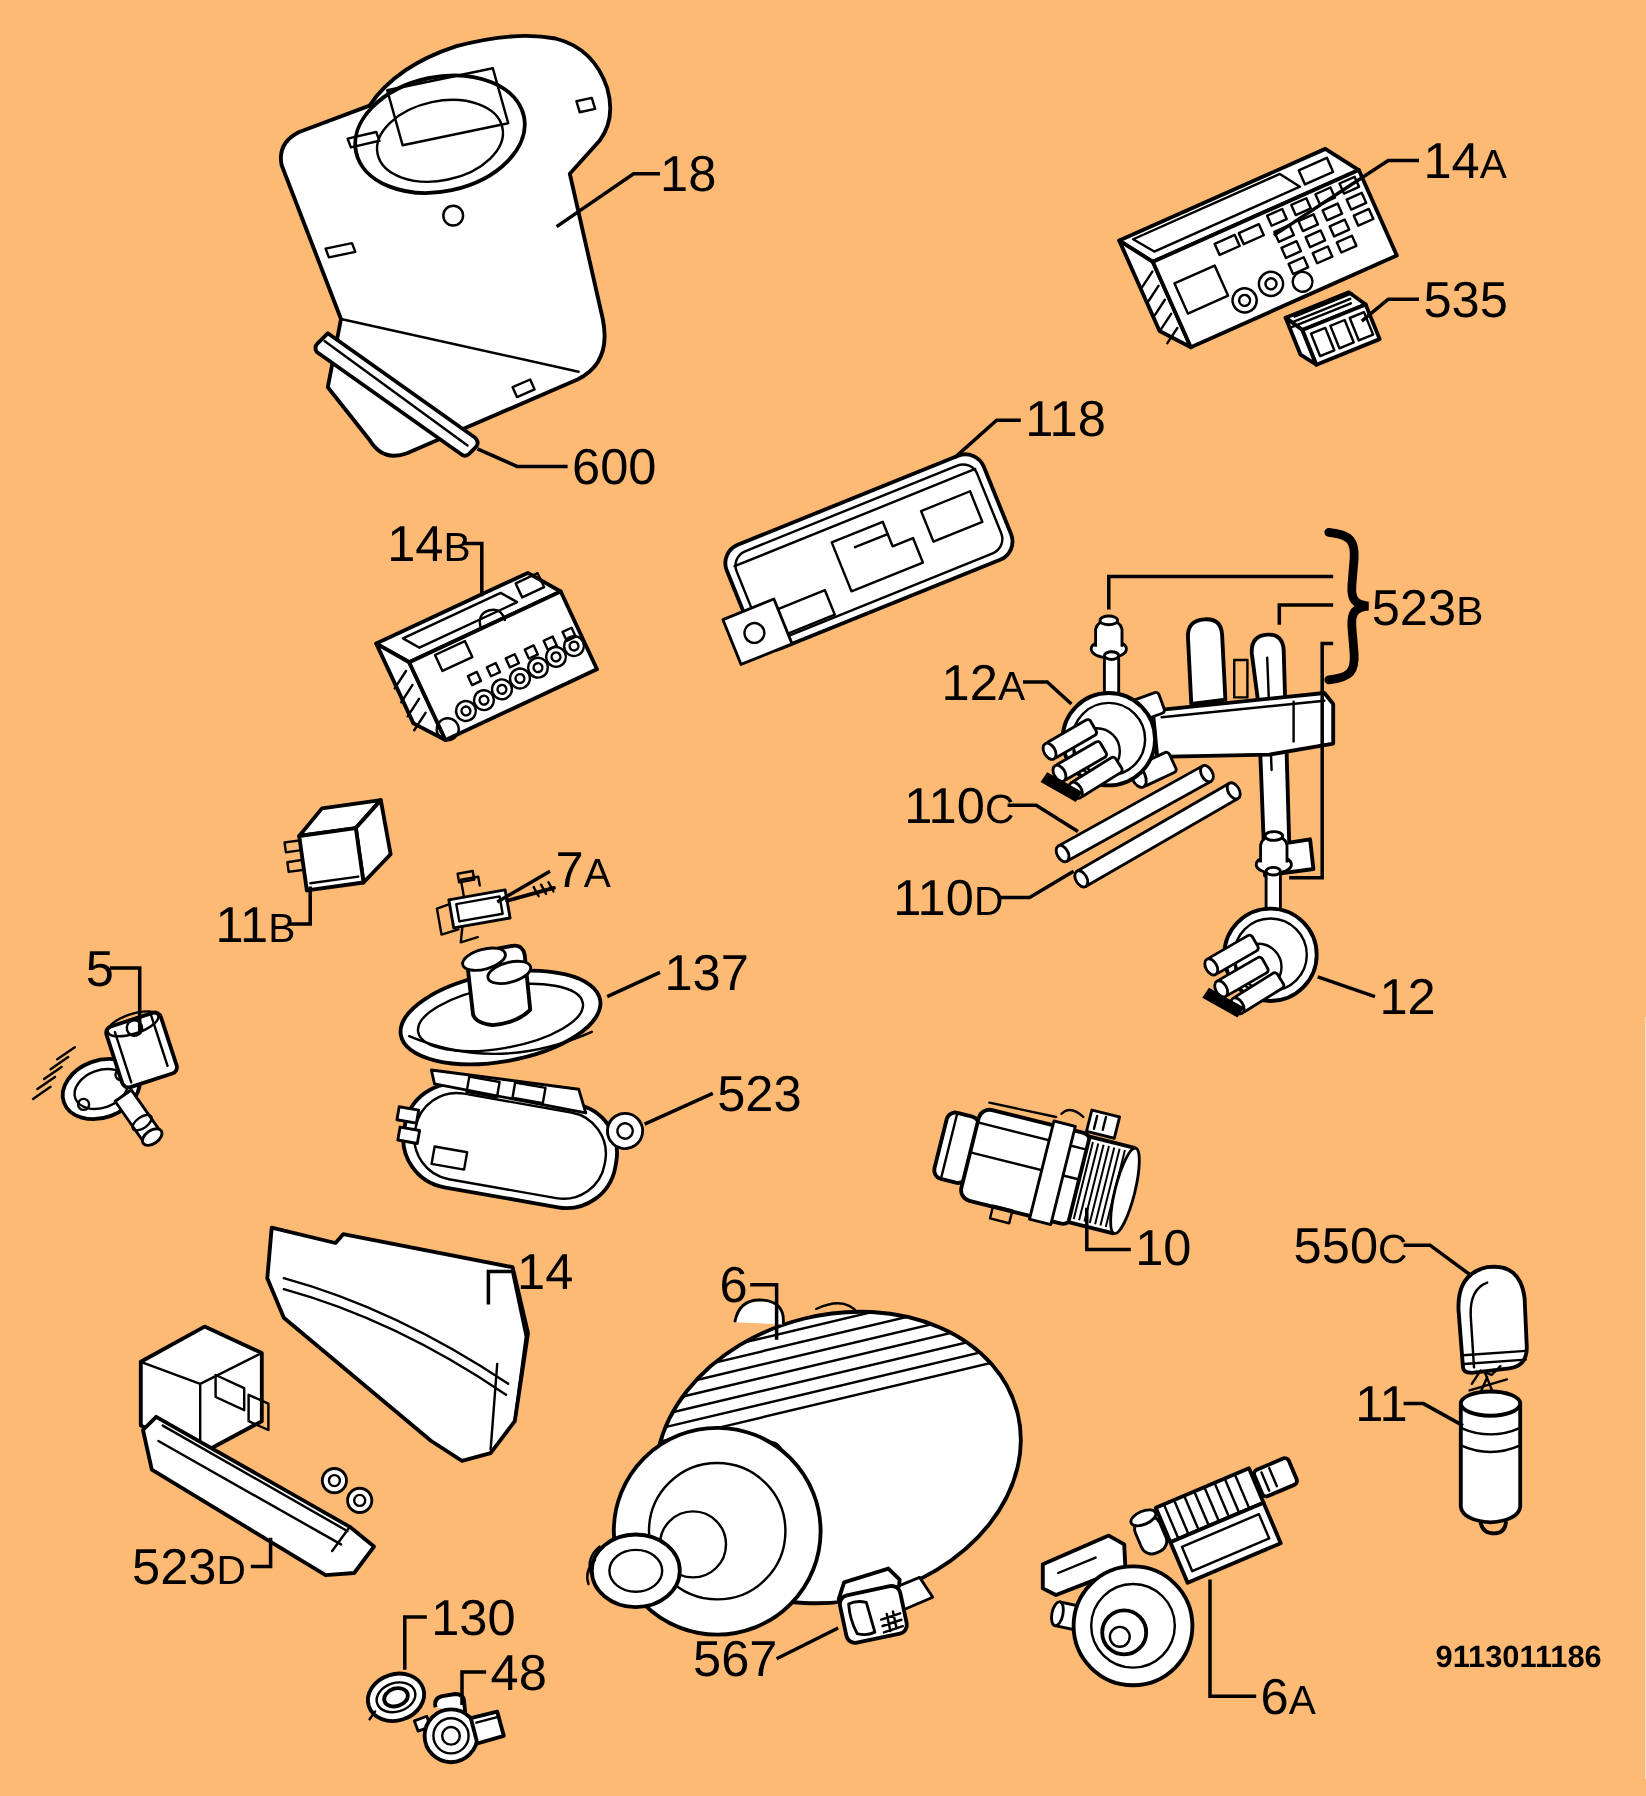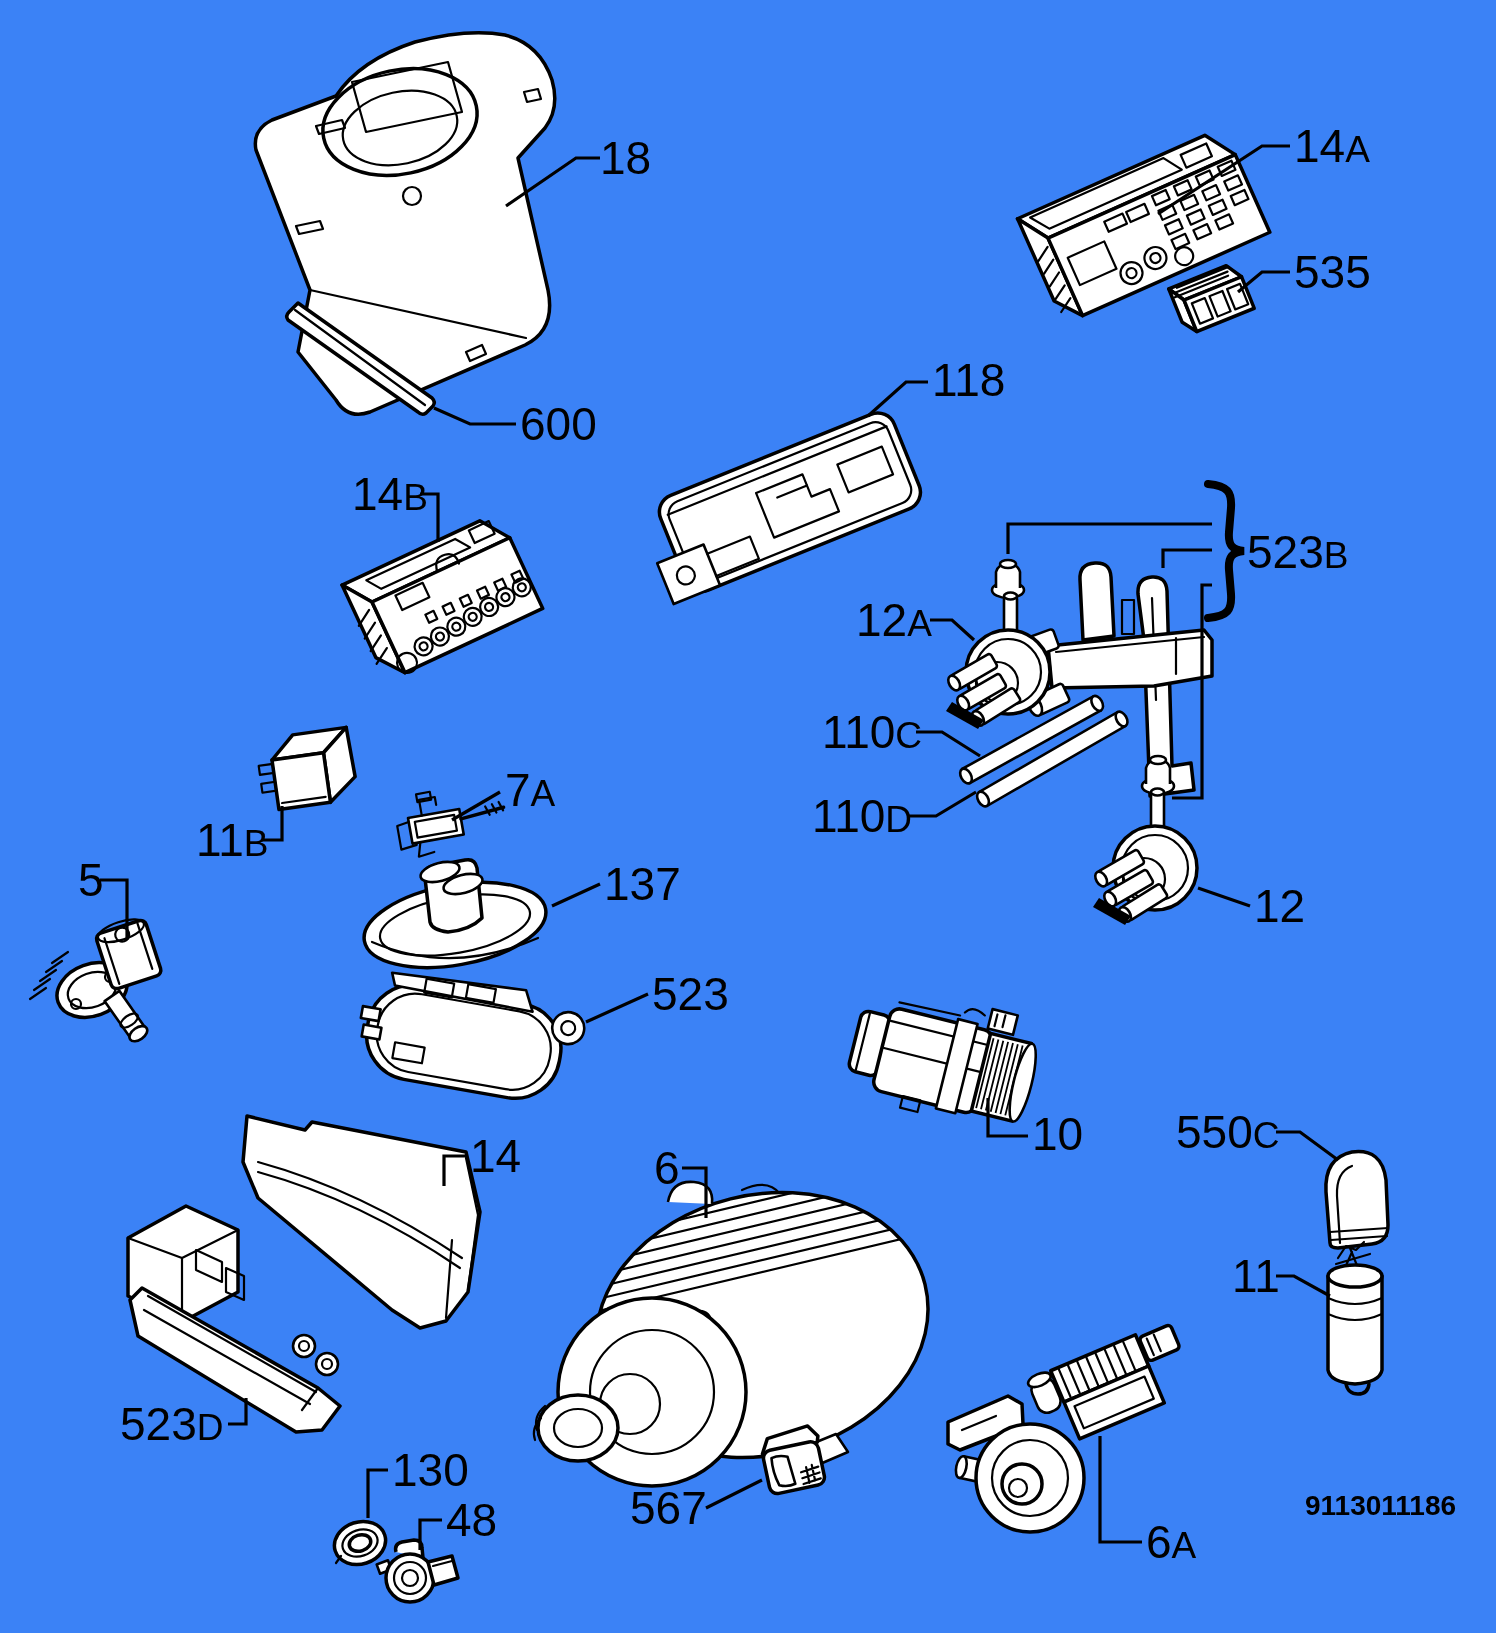--- a/index.html
+++ b/index.html
@@ -1,16 +1,16 @@
 <!DOCTYPE html>
 <html><head>
 <meta charset="utf-8">
 <style>
   html,body { margin:0; padding:0; background:#ffffff; }
-  #page { position:relative; width:1496px; height:1633px; background:#3b82f6; overflow:hidden; }
+  #page { position:relative; width:1496px; height:1633px; background:#fdba74; overflow:hidden; }
   svg { display:block; }
   .ol  { fill:none; stroke:#000; stroke-width:3.5; stroke-linejoin:round; stroke-linecap:round; }
   .ol2 { fill:none; stroke:#000; stroke-width:2.2; stroke-linejoin:round; stroke-linecap:round; }
   .fw  { fill:#fff; stroke:#000; stroke-width:3.5; stroke-linejoin:round; }
   .fw2 { fill:#fff; stroke:#000; stroke-width:2.6; stroke-linejoin:round; }
   .ld  { fill:none; stroke:#000; stroke-width:3.2; stroke-linejoin:miter; stroke-linecap:butt; }
   .blk { fill:#000; stroke:none; }
   text.lbl { font-family:"Liberation Sans", sans-serif; font-size:46px; fill:#000; }
   text.lbl tspan.sfx { font-size:37px; }
   text.doc { font-family:"Liberation Sans", sans-serif; font-size:28px; font-weight:bold; fill:#000; }

